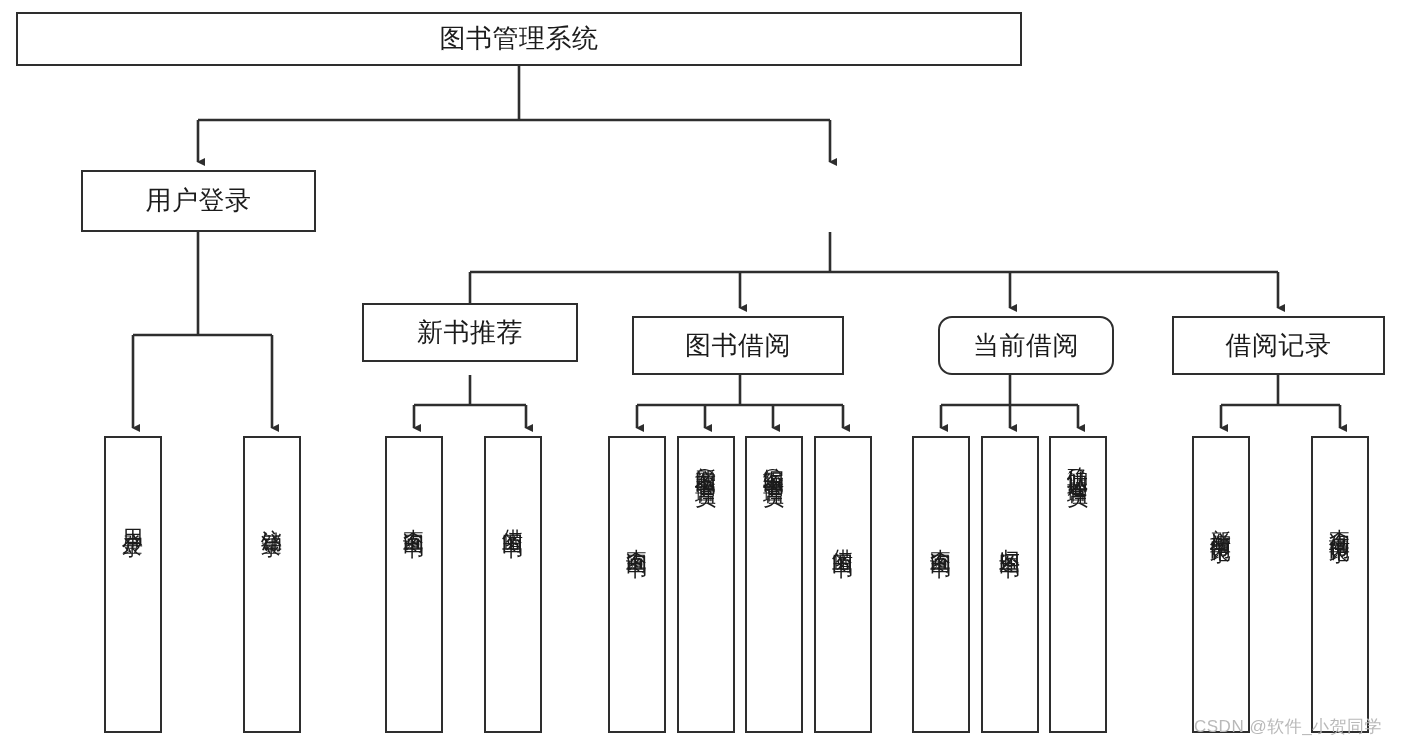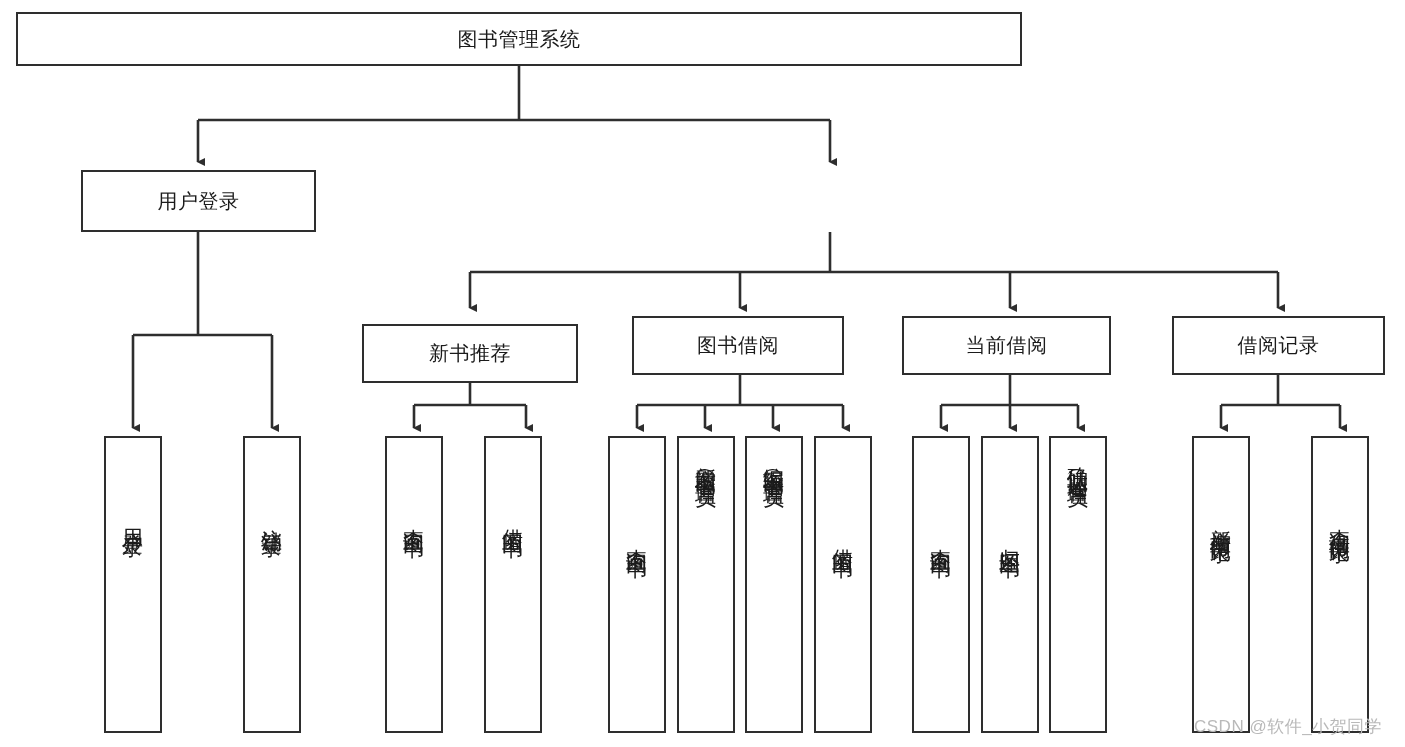--- a/index.html
+++ b/index.html
@@ -31,21 +31,21 @@
     align-items: center;
     justify-content: center;
     color: #1b1b1b;
   }
   .node .label {
     display: block;
     text-align: center;
     line-height: 1.12;
   }
   .node.horizontal .label {
-    font-size: 20px;
+    font-size: 26px;
     letter-spacing: 0.5px;
   }
   .node.vertical {
     align-items: flex-start;
     justify-content: center;
     padding-top: 8px;
   }
   .node.vertical .label {
     writing-mode: vertical-rl;
     text-orientation: upright;
@@ -127,27 +127,27 @@
   </svg>
 
   <div class="node horizontal" style="left:16px; top:12px; width:1006px; height:54px;">
     <span class="label">图书管理系统</span>
   </div>
 
   <div class="node horizontal" style="left:81px; top:170px; width:235px; height:62px;">
     <span class="label">用户登录</span>
   </div>
 
-  <div class="node horizontal" style="left:362px; top:324px; width:216px; height:59px;">
+  <div class="node horizontal" style="left:362px; top:303px; width:216px; height:59px;">
     <span class="label">新书推荐</span>
   </div>
   <div class="node horizontal" style="left:632px; top:316px; width:212px; height:59px;">
     <span class="label">图书借阅</span>
   </div>
-  <div class="node horizontal" style="left:902px; top:316px; width:209px; height:59px;">
+  <div class="node horizontal" style="left:938px; top:316px; width:176px; height:59px;border-radius:14px;">
     <span class="label">当前借阅</span>
   </div>
   <div class="node horizontal" style="left:1172px; top:316px; width:213px; height:59px;">
     <span class="label">借阅记录</span>
   </div>
 
   <div class="node vertical mid" style="left:104px; top:436px; width:58px; height:297px;">
     <span class="label">用户登录</span>
   </div>
   <div class="node vertical mid" style="left:243px; top:436px; width:58px; height:297px;">

